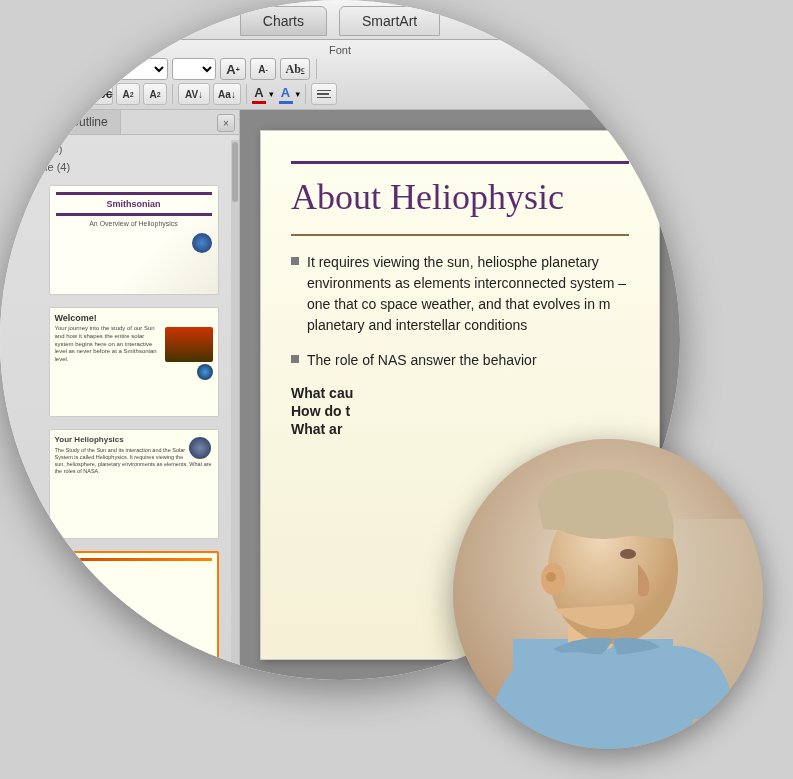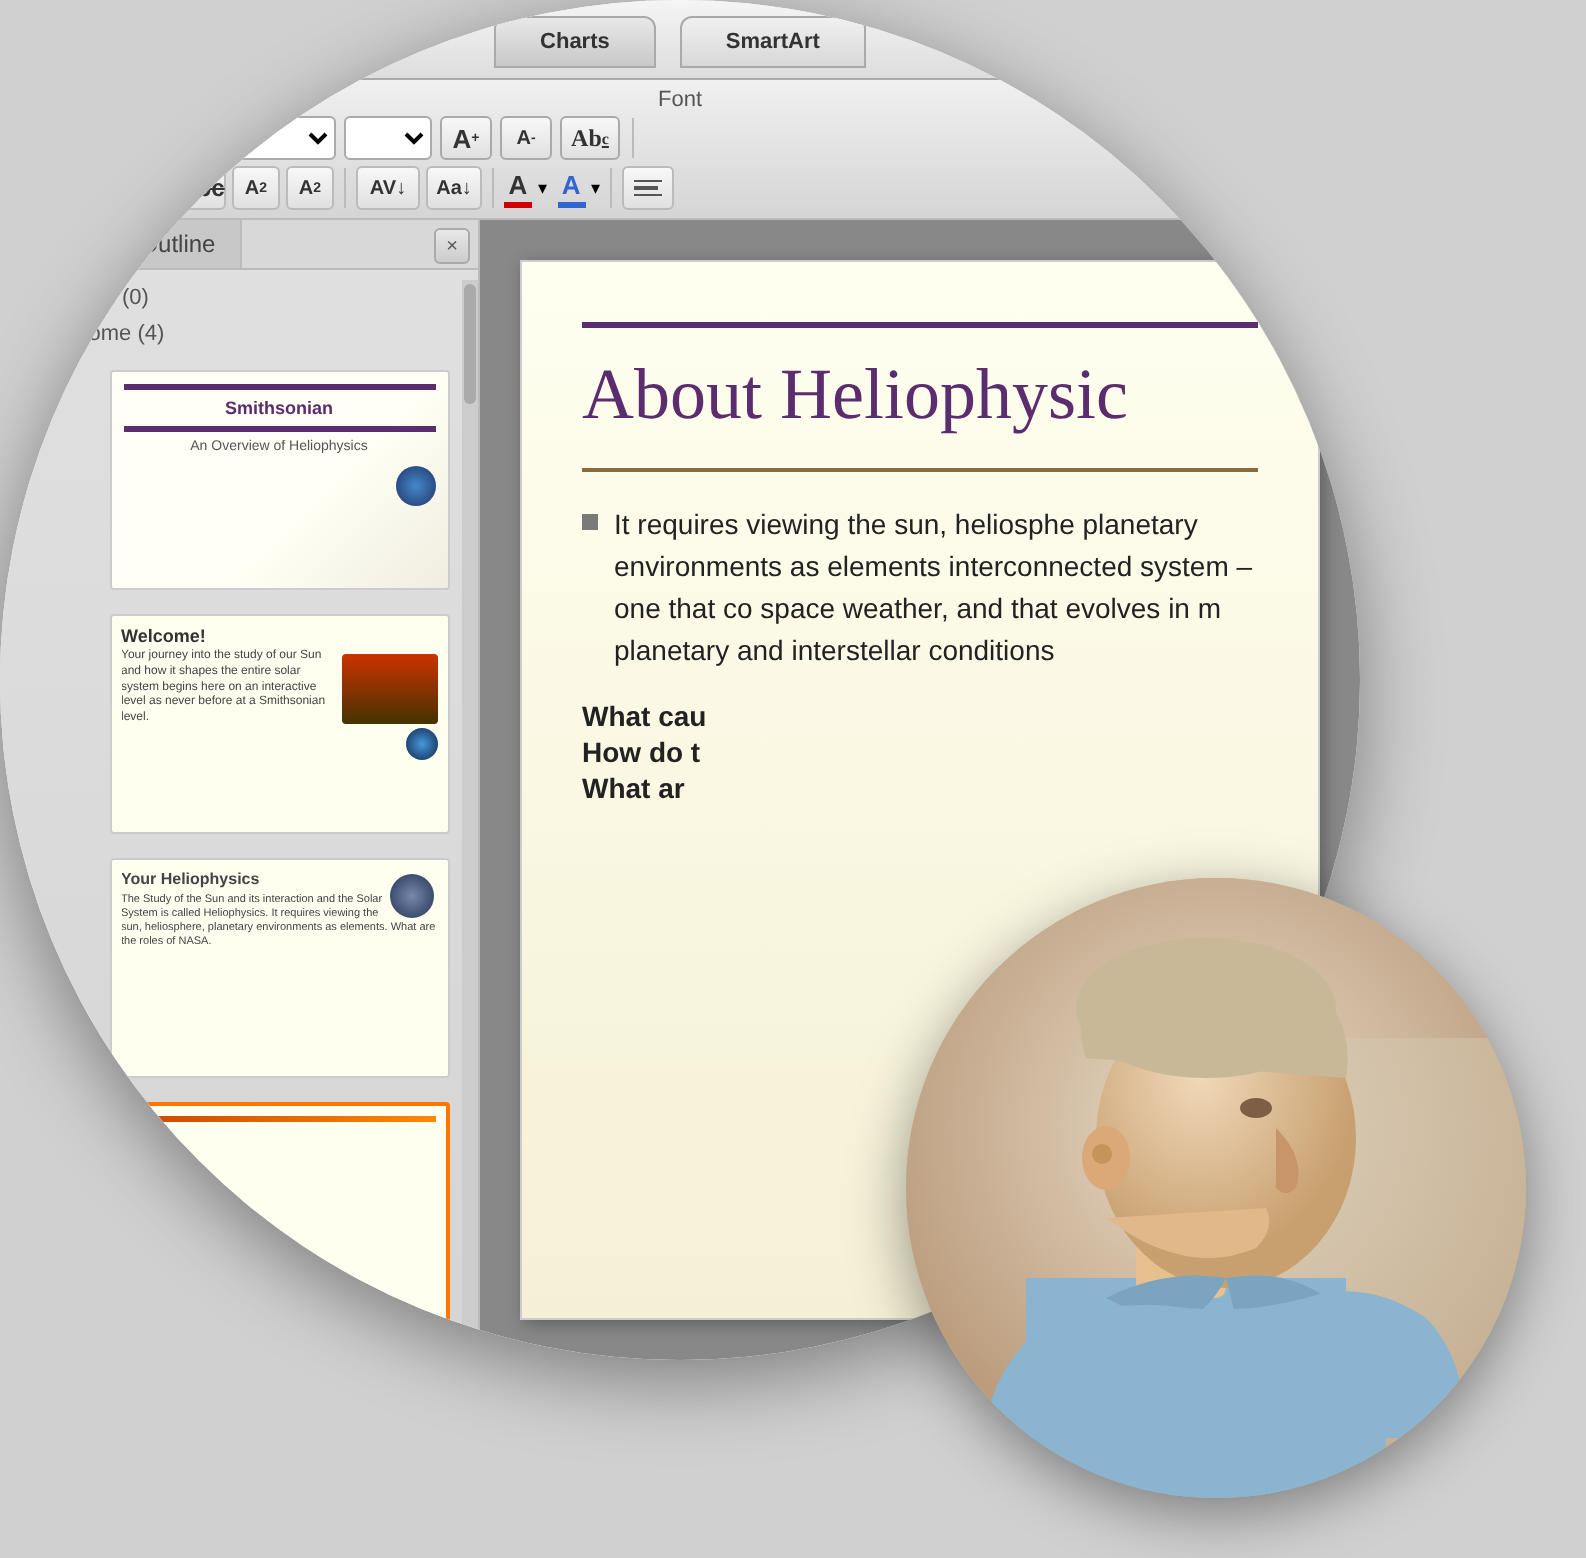--- a/index.html
+++ b/index.html
@@ -58,22 +58,22 @@
       border-bottom: 1px solid #aaa;
       display: flex;
       align-items: center;
       justify-content: center;
       gap: 0;
       flex-shrink: 0;
     }
 
     .tab-btn {
       padding: 6px 22px;
-      font-size: 11px;
-      font-weight: 700;
+      font-size: 14px;
+      font-weight: 400;
       color: #333;
       background: linear-gradient(to bottom, #f0f0f0, #d8d8d8);
       border: 1px solid #aaa;
       border-radius: 6px 6px 0 0;
       cursor: pointer;
       position: relative;
       top: 1px;
     }
     .tab-btn.active {
       background: linear-gradient(to bottom, #e8e8e8, #c8c8c8);
@@ -589,21 +589,21 @@
 
       <div class="main-area">
 
         <div class="sidebar" style="position:relative;">
           <div class="sidebar-tabs">
             <div class="sidebar-tab">Slides</div>
             <div class="sidebar-tab active">Outline</div>
             <div class="sidebar-close">×</div>
           </div>
 
-          <div class="slides-section" style="overflow-y:auto; flex:1;margin-left:12px;">
+          <div class="slides-section" style="overflow-y:auto; flex:1;">
 
             <div class="section-header">Physics (0)</div>
 
             <div class="section-header">Welcome (4)</div>
 
             <div class="slide-wrapper">
 
               <div class="slide-thumb">
                 <div class="slide1-content">
                   <div class="slide1-border">
@@ -668,20 +668,24 @@
             <div class="slide-title">About Heliophysic</div>
 
             <div class="slide-divider"></div>
 
 
             <div class="slide-bullet">
               <div class="bullet-square"></div>
               <div class="bullet-text">It requires viewing the sun, heliosphe planetary environments as elements interconnected system – one that co space weather, and that evolves in m planetary and interstellar conditions</div>
             </div>
 
+            <div class="slide-bullet">
+              <div class="bullet-square"></div>
+              <div class="bullet-text">The role of NAS answer the  behavior</div>
+            </div>
 
             <div class="slide-bottom-questions">
               <div class="slide-question">What cau</div>
               <div class="slide-question">How do t</div>
               <div class="slide-question">What ar</div>
             </div>
           </div>
         </div>
 
       </div>

